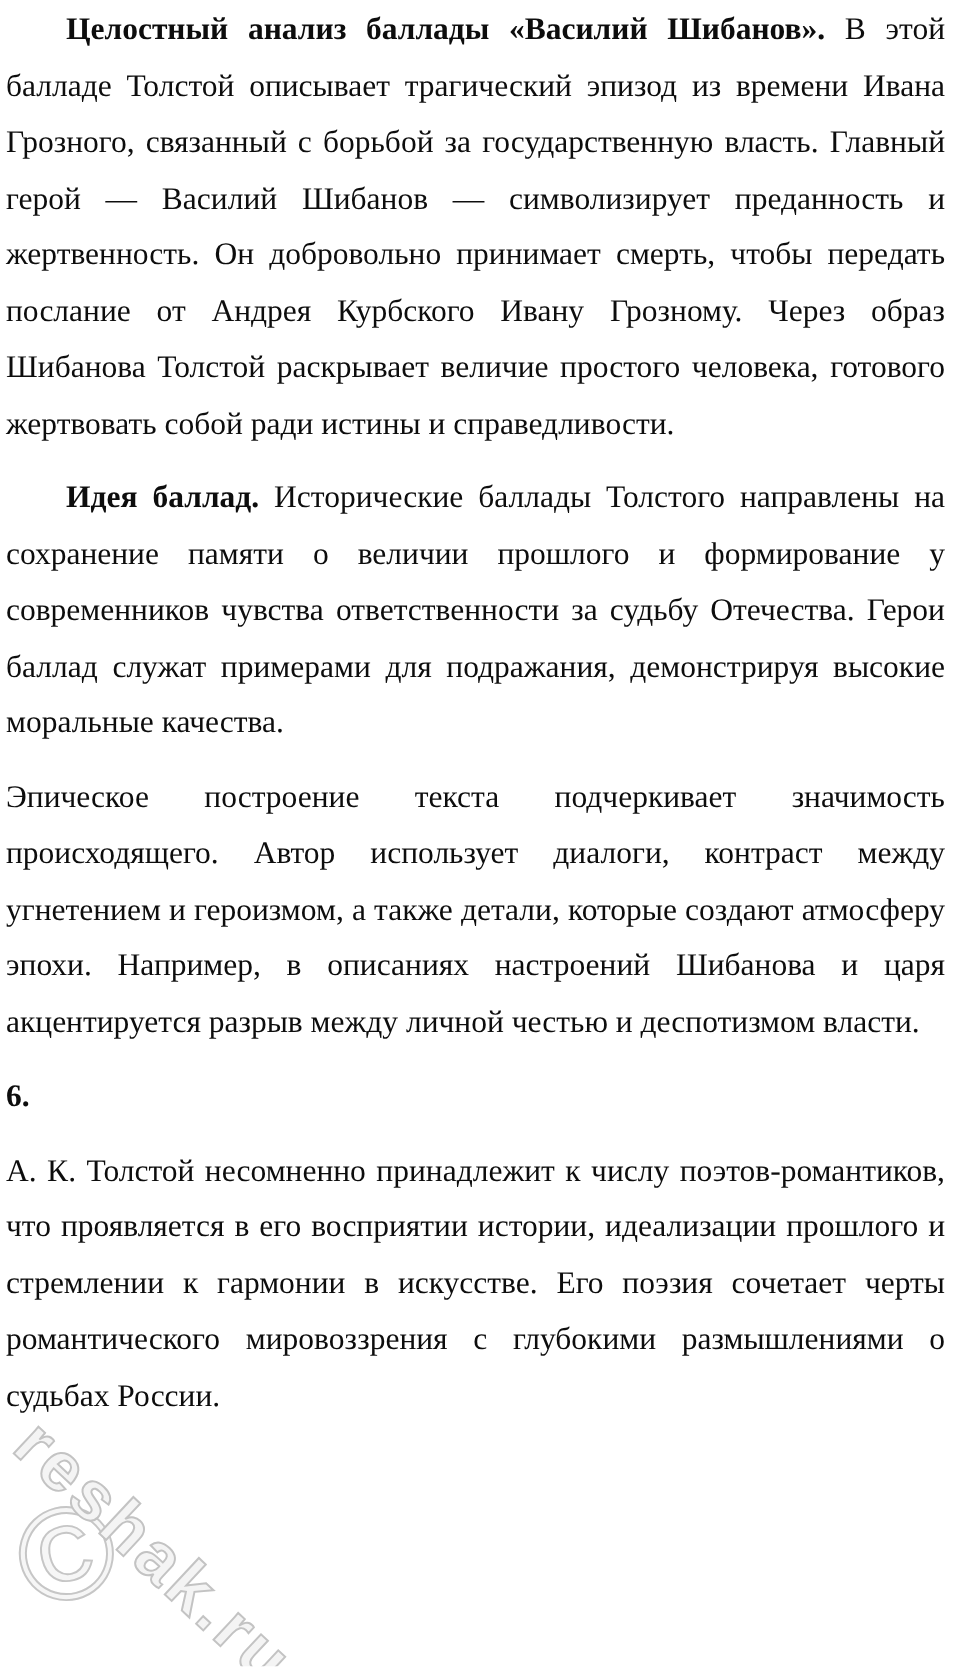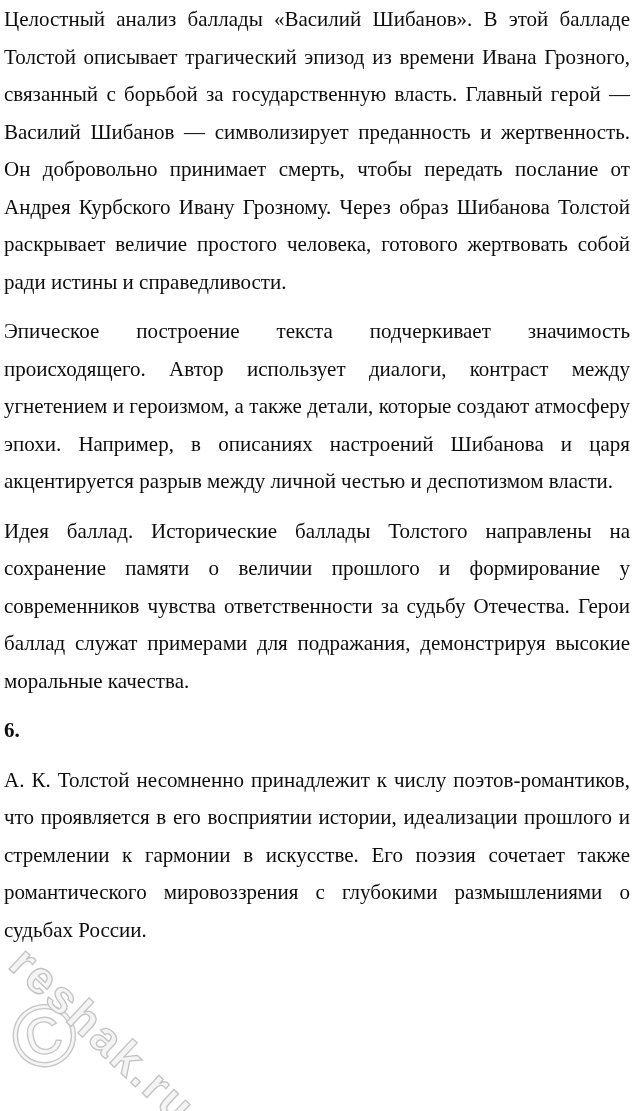--- a/index.html
+++ b/index.html
@@ -23,21 +23,22 @@
   .textflow {
     position: relative;
     z-index: 1;
   }
   p.para {
     margin: 0 0 12px 0;
     text-align: justify;
   }
   p.para:last-child { margin-bottom: 0; }
   .lead {
-    font-weight: normal;
+    font-weight: bold;
+    margin-left: 40px;
   }
   .section-number {
     font-weight: bold;
     margin: 2px 0 14px 0;
     text-align: left;
   }
   
   .watermark-layer {
     position: absolute;
     left: 0;
@@ -81,23 +82,23 @@
   <div class="watermark-layer">
     <span class="watermark-copyright">©</span>
     <span class="watermark-text">reshak.ru</span>
   </div>
 
   <div class="textflow">
 
 
     <p class="para"><span class="lead">Целостный анализ баллады «Василий Шибанов».</span><span> В этой балладе Толстой описывает трагический эпизод из времени Ивана Грозного, связанный с борьбой за государственную власть. Главный герой — Василий Шибанов — символизирует преданность и жертвенность. Он добровольно принимает смерть, чтобы передать послание от Андрея Курбского Ивану Грозному. Через образ Шибанова Толстой раскрывает величие простого человека, готового жертвовать собой ради истины и справедливости.</span></p>
 
+    <p class="para"><span class="lead">Идея баллад.</span><span> Исторические баллады Толстого направлены на сохранение памяти о величии прошлого и формирование у современников чувства ответственности за судьбу Отечества. Герои баллад служат примерами для подражания, демонстрируя высокие моральные качества.</span></p>
+
     <p class="para">Эпическое построение текста подчеркивает значимость происходящего. Автор использует диалоги, контраст между угнетением и героизмом, а также детали, которые создают атмосферу эпохи. Например, в описаниях настроений Шибанова и царя акцентируется разрыв между личной честью и деспотизмом власти.</p>
-
-    <p class="para"><span class="lead">Идея баллад.</span><span> Исторические баллады Толстого направлены на сохранение памяти о величии прошлого и формирование у современников чувства ответственности за судьбу Отечества. Герои баллад служат примерами для подражания, демонстрируя высокие моральные качества.</span></p>
 
     <p class="para section-number">6.</p>
 
-    <p class="para">А. К. Толстой несомненно принадлежит к числу поэтов-романтиков, что проявляется в его восприятии истории, идеализации прошлого и стремлении к гармонии в искусстве. Его поэзия сочетает также романтического мировоззрения с глубокими размышлениями о судьбах России.</p>
+    <p class="para">А. К. Толстой несомненно принадлежит к числу поэтов-романтиков, что проявляется в его восприятии истории, идеализации прошлого и стремлении к гармонии в искусстве. Его поэзия сочетает черты романтического мировоззрения с глубокими размышлениями о судьбах России.</p>
 
   </div>
 
 </div>
 
 </body></html>

